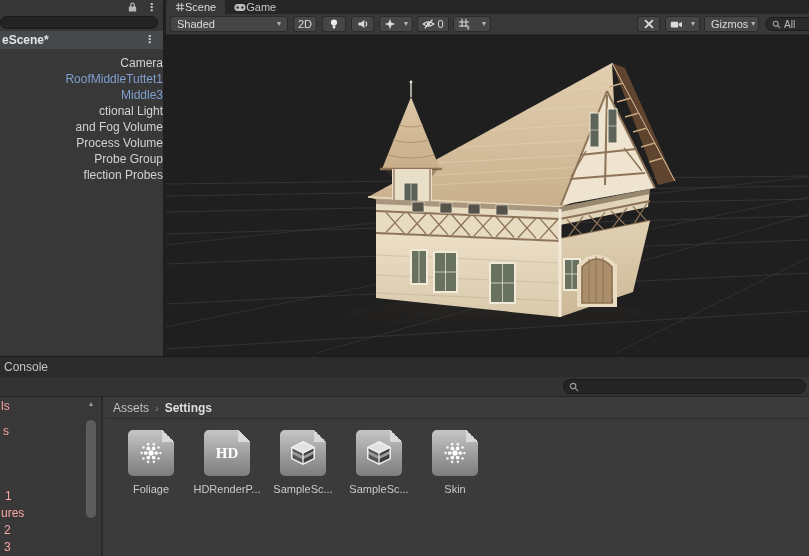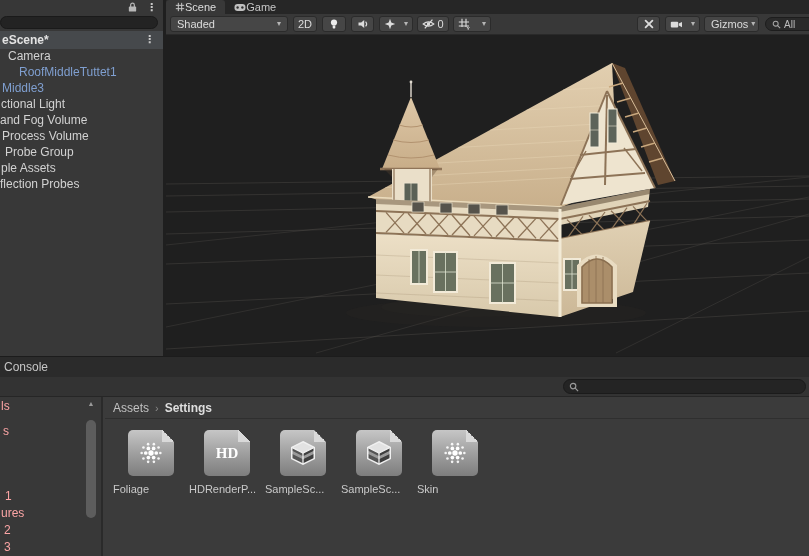--- a/index.html
+++ b/index.html
@@ -11,21 +11,21 @@
   .hierarchy{position:absolute;left:0;top:0;width:163px;height:356px;background:#383838;}
   .h-top{position:absolute;left:0;top:0;width:100%;height:14px;background:#373737;
          display:flex;align-items:center;justify-content:flex-end;gap:8px;padding-right:6px;}
   .h-searchrow{position:absolute;left:0;top:14px;width:100%;height:17px;background:#373737;}
   .h-search{position:absolute;left:0;top:2px;width:158px;height:13px;background:#232323;
             border:1px solid #1a1a1a;border-radius:7px;}
   .h-header{position:absolute;left:0;top:31px;width:100%;height:18px;background:#46494c;
             display:flex;align-items:center;font-weight:bold;color:#e3e3e3;padding-left:2px;}
   .h-header .kebab{position:absolute;right:8px;top:1px;}
   .kebab{color:#c8c8c8;font-size:11px;font-weight:bold;line-height:14px;}
-  .h-items{position:absolute;left:0;top:48px;width:100%;}
+  .h-items{position:absolute;left:0;top:55px;width:100%;text-align:right;}
   .h-item{height:16px;line-height:16px;white-space:nowrap;overflow:hidden;color:#d2d2d2;}
   .h-item.prefab{color:#7f9fd0;}
 
   
   .tabbar{position:absolute;left:166px;top:0;width:643px;height:14px;background:#262626;
           display:flex;align-items:flex-end;}
   .tab{height:14px;display:flex;align-items:center;padding:0 9px;font-size:11px;
        color:#c6c6c6;border-radius:3px 3px 0 0;}
   .tab.active{background:#383838;color:#dedede;}
 
@@ -75,21 +75,21 @@
   .breadcrumb .cur{color:#dedede;font-weight:bold;}
   .files{position:absolute;left:0;top:22px;width:100%;height:137px;}
   .file{position:absolute;top:11px;width:62px;}
   .tile{position:relative;width:46px;height:46px;margin:0 auto;border-radius:5px;
         background:linear-gradient(180deg,#c6c6c6 0%,#9c9c9c 55%,#7d7d7d 100%);
         clip-path:polygon(0 0,74% 0,100% 26%,100% 100%,0 100%);
         display:flex;align-items:center;justify-content:center;}
   .fold{position:absolute;top:0;right:0;width:12px;height:12px;
         background:linear-gradient(to bottom left,rgba(0,0,0,0) 0 50%,#d9d9d9 50% 100%);}
   .hdtext{font-size:15px;font-weight:bold;color:#ffffff;letter-spacing:0px;font-family:Liberation Serif, serif;}
-  .flabel{width:76px;margin-left:-7px;margin-top:7px;text-align:left;font-size:11px;
+  .flabel{width:76px;margin-left:-7px;margin-top:7px;text-align:center;font-size:11px;
           color:#c9c9c9;white-space:nowrap;}
   .divider-v{position:absolute;left:163px;top:0;width:3px;height:356px;background:#1f1f1f;}
 </style>
 </head>
 <body>
 
 <div class="app">
 
   <div class="hierarchy">
     <div class="h-top">
@@ -107,21 +107,20 @@
       <span class="kebab">⋮</span>
     </div>
     <div class="h-items">
       <div class="h-item" style="padding-left:8px">Camera</div>
       <div class="h-item prefab" style="padding-left:19px">RoofMiddleTuttet1</div>
       <div class="h-item prefab" style="padding-left:2px">Middle3</div>
       <div class="h-item" style="padding-left:1px">ctional Light</div>
       <div class="h-item" style="padding-left:0px">and Fog Volume</div>
       <div class="h-item" style="padding-left:2px">Process Volume</div>
       <div class="h-item" style="padding-left:5px">Probe Group</div>
-      <div class="h-item" style="padding-left:1px">ple Assets</div>
       <div class="h-item" style="padding-left:0px">flection Probes</div>
     </div>
   </div>
   <div class="divider-v"></div>
 
   <div class="tabbar">
     <div class="tab active">
       <svg width="10" height="10" viewBox="0 0 12 12">
         <path d="M4,1 V11 M8,1 V11 M1,4 H11 M1,8 H11" stroke="#c8c8c8" stroke-width="1.2" fill="none"></path>
       </svg>

